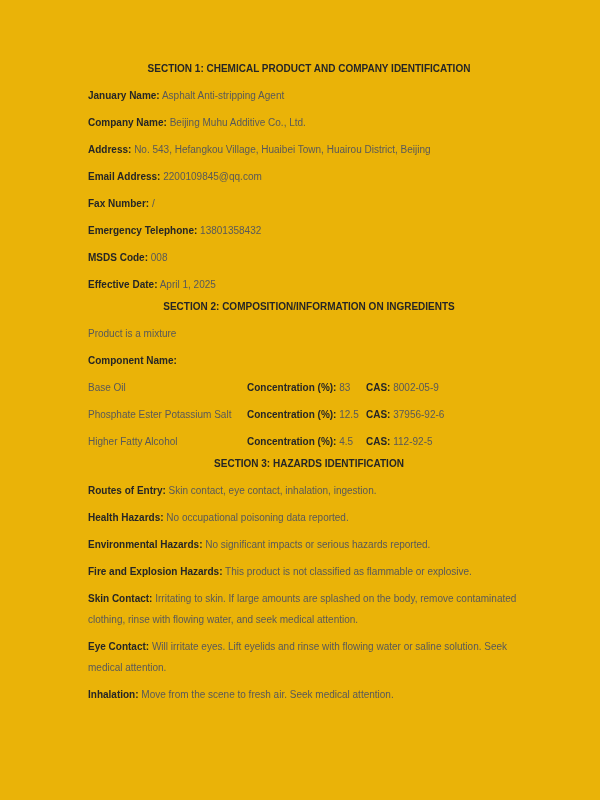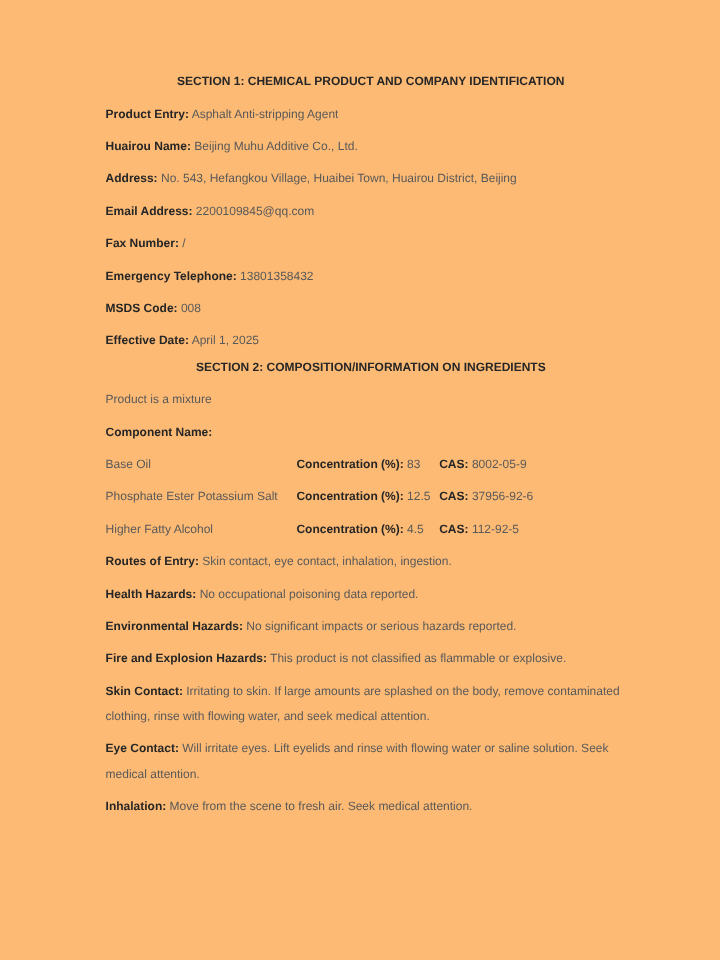--- a/index.html
+++ b/index.html
@@ -1,20 +1,20 @@
 <!DOCTYPE html>
 <html><head>
 <meta charset="utf-8">
 <style>
   html, body { margin: 0; padding: 0; background: #ffffff; }
   .page {
     position: relative;
     width: 600px;
     height: 800px;
-    background: #fdba74;
+    background: #eab308;
     font-family: "Liberation Sans", "DejaVu Sans", sans-serif;
     font-size: 10px;
     color: #595959;
     overflow: hidden;
     box-sizing: border-box;
     padding: 63px 70px 0 88px;
   }
   .content { width: 442px; }
   .section-title {
     text-align: center;
@@ -40,22 +40,22 @@
   .comp-cas  { flex: 1 1 auto; white-space: nowrap; }
 </style>
 </head>
 <body>
 
 <div class="page">
   <div class="content">
 
     <div class="section-title">SECTION 1: CHEMICAL PRODUCT AND COMPANY IDENTIFICATION</div>
 
-    <p class="field"><span class="lbl">Product Entry:</span> <span class="val">Asphalt Anti-stripping Agent</span></p>
-    <p class="field"><span class="lbl">Huairou Name:</span> <span class="val">Beijing Muhu Additive Co., Ltd.</span></p>
+    <p class="field"><span class="lbl">January Name:</span> <span class="val">Asphalt Anti-stripping Agent</span></p>
+    <p class="field"><span class="lbl">Company Name:</span> <span class="val">Beijing Muhu Additive Co., Ltd.</span></p>
     <p class="field"><span class="lbl">Address:</span> <span class="val">No. 543, Hefangkou Village, Huaibei Town, Huairou District, Beijing</span></p>
     <p class="field"><span class="lbl">Email Address:</span> <span class="val">2200109845@qq.com</span></p>
     <p class="field"><span class="lbl">Fax Number:</span> <span class="val">/</span></p>
     <p class="field"><span class="lbl">Emergency Telephone:</span> <span class="val">13801358432</span></p>
     <p class="field"><span class="lbl">MSDS Code:</span> <span class="val">008</span></p>
     <p class="field"><span class="lbl">Effective Date:</span> <span class="val">April 1, 2025</span></p>
 
     <div class="section-title">SECTION 2: COMPOSITION/INFORMATION ON INGREDIENTS</div>
 
     <p class="note">Product is a mixture</p>
@@ -70,20 +70,21 @@
       <span class="comp-name">Phosphate Ester Potassium Salt</span>
       <span class="comp-conc"><span class="lbl">Concentration (%):</span> <span class="val">12.5</span></span>
       <span class="comp-cas"><span class="lbl">CAS:</span> <span class="val">37956-92-6</span></span>
     </div>
     <div class="comp-row">
       <span class="comp-name">Higher Fatty Alcohol</span>
       <span class="comp-conc"><span class="lbl">Concentration (%):</span> <span class="val">4.5</span></span>
       <span class="comp-cas"><span class="lbl">CAS:</span> <span class="val">112-92-5</span></span>
     </div>
 
+    <div class="section-title">SECTION 3: HAZARDS IDENTIFICATION</div>
 
     <p class="field"><span class="lbl">Routes of Entry:</span> <span class="val">Skin contact, eye contact, inhalation, ingestion.</span></p>
     <p class="field"><span class="lbl">Health Hazards:</span> <span class="val">No occupational poisoning data reported.</span></p>
     <p class="field"><span class="lbl">Environmental Hazards:</span> <span class="val">No significant impacts or serious hazards reported.</span></p>
     <p class="field"><span class="lbl">Fire and Explosion Hazards:</span> <span class="val">This product is not classified as flammable or explosive.</span></p>
 
 
     <p class="field"><span class="lbl">Skin Contact:</span> <span class="val">Irritating to skin. If large amounts are splashed on the body, remove contaminated clothing, rinse with flowing water, and seek medical attention.</span></p>
     <p class="field"><span class="lbl">Eye Contact:</span> <span class="val">Will irritate eyes. Lift eyelids and rinse with flowing water or saline solution. Seek medical attention.</span></p>
     <p class="field"><span class="lbl">Inhalation:</span> <span class="val">Move from the scene to fresh air. Seek medical attention.</span></p>

